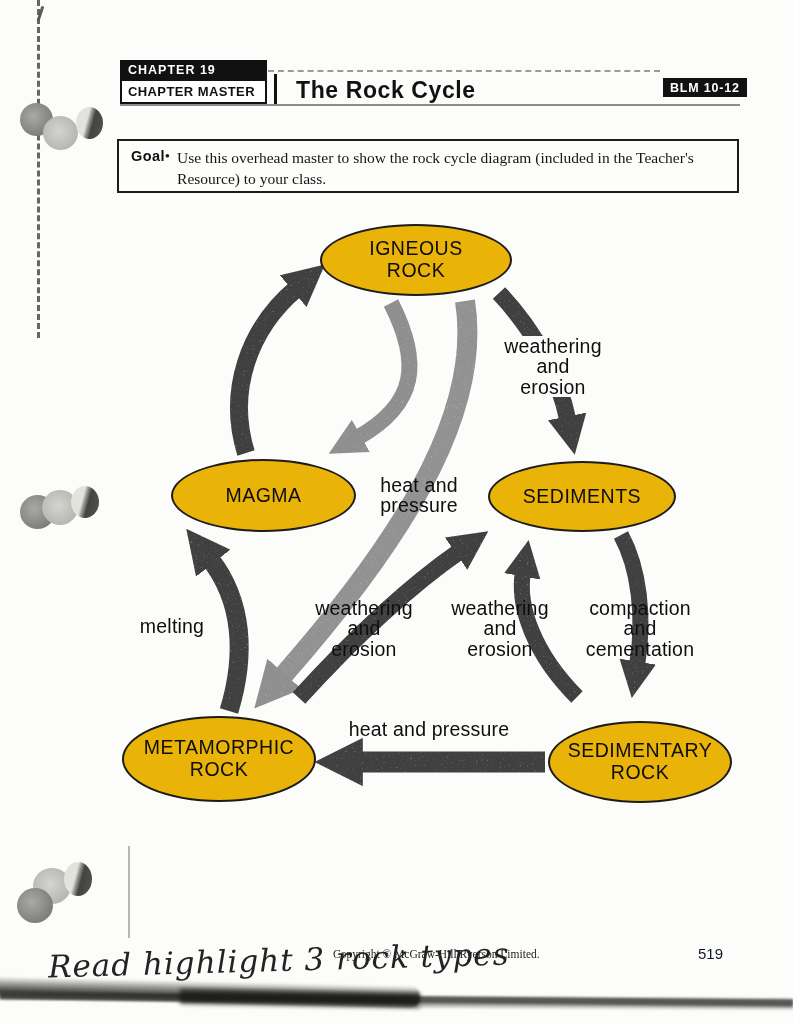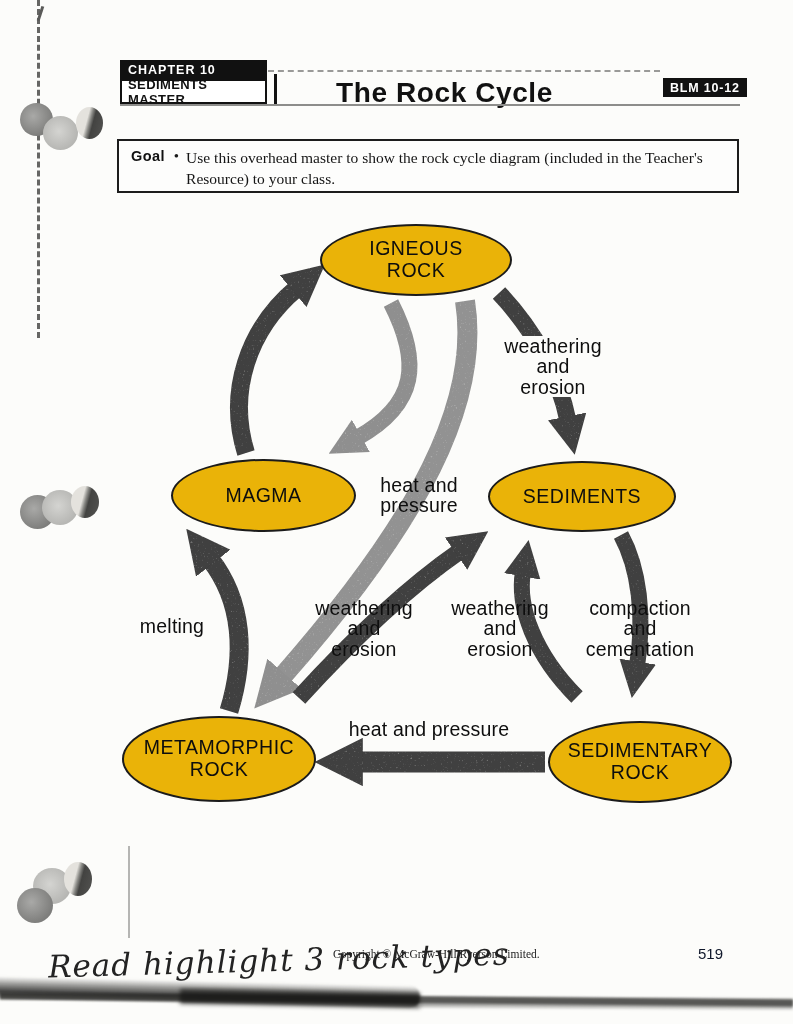--- a/index.html
+++ b/index.html
@@ -18,34 +18,34 @@
   }
   .master-box{
     left:120px;top:79px;width:147px;height:25px;background:#fff;
     border:2px solid #111;box-sizing:border-box;color:#111;
     font-weight:bold;font-size:13px;letter-spacing:.4px;
     display:flex;align-items:center;padding-left:6px;
   }
   .header-vline{left:274px;top:74px;width:3px;height:31px;background:#111;}
   .header-rule-top{left:268px;top:70px;width:392px;height:0;border-top:2px dashed #9a9a98;}
   .header-rule-bottom{left:120px;top:104px;width:620px;height:0;border-top:2px solid #8d8d8b;}
-  .page-title{left:296px;top:77px;font-size:28px;font-weight:bold;letter-spacing:.6px;color:#111;margin-left:40px;}
+  .page-title{left:296px;top:77px;font-size:23px;font-weight:bold;letter-spacing:.6px;color:#111;}
   .blm-box{
     left:663px;top:78px;height:19px;background:#111;color:#fff;
     font-weight:bold;font-size:12.5px;letter-spacing:.8px;
     display:flex;align-items:center;padding:0 7px;
   }
 
   
   .goal-box{
     left:117px;top:139px;width:622px;height:54px;border:2px solid #1c1c1c;
     box-sizing:border-box;background:#fdfdfc;
     display:flex;align-items:flex-start;padding:7px 10px 0 12px;
   }
-  .goal-label{font-weight:bold;font-size:14.5px;letter-spacing:.4px;margin-right:9px;color:#111;}
+  .goal-label{font-weight:bold;font-size:14.5px;letter-spacing:.4px;color:#111;}
   .goal-bullet{font-family:"Liberation Serif",serif;font-size:15px;margin-right:7px;}
   .goal-text{
     font-family:"Liberation Serif",serif;font-size:15.5px;line-height:1.35;
     width:560px;color:#151515;
   }
 
   
   svg.arrow-layer{left:0;top:0;width:793px;height:1024px;position:absolute;}
   .node{
     border:2.5px solid #1b1b1b;border-radius:50%;background:#eab308;
@@ -115,24 +115,24 @@
   <div class="abs punch punch-moon" style="left:71px;top:486px;width:28px;height:32px;"></div>
 
   <div class="abs punch punch-light" style="left:33px;top:868px;width:38px;height:36px;"></div>
   <div class="abs punch punch-dark" style="left:17px;top:888px;width:36px;height:35px;"></div>
   <div class="abs punch punch-moon" style="left:64px;top:862px;width:28px;height:34px;"></div>
 
   <div class="abs margin-line"></div>
 
   <div class="abs header-rule-top"></div>
   <div class="abs chapter-box">
-    <span>CHAPTER 10</span>
+    <span>CHAPTER 19</span>
   </div>
   <div class="abs master-box">
-    <span>SEDIMENTS MASTER</span>
+    <span>CHAPTER MASTER</span>
   </div>
   <div class="abs header-vline"></div>
   <div class="abs page-title">The Rock Cycle</div>
   <div class="abs blm-box">
     <span>BLM 10-12</span>
   </div>
   <div class="abs header-rule-bottom"></div>
 
   <div class="abs goal-box">
     <span class="goal-label">Goal</span>

